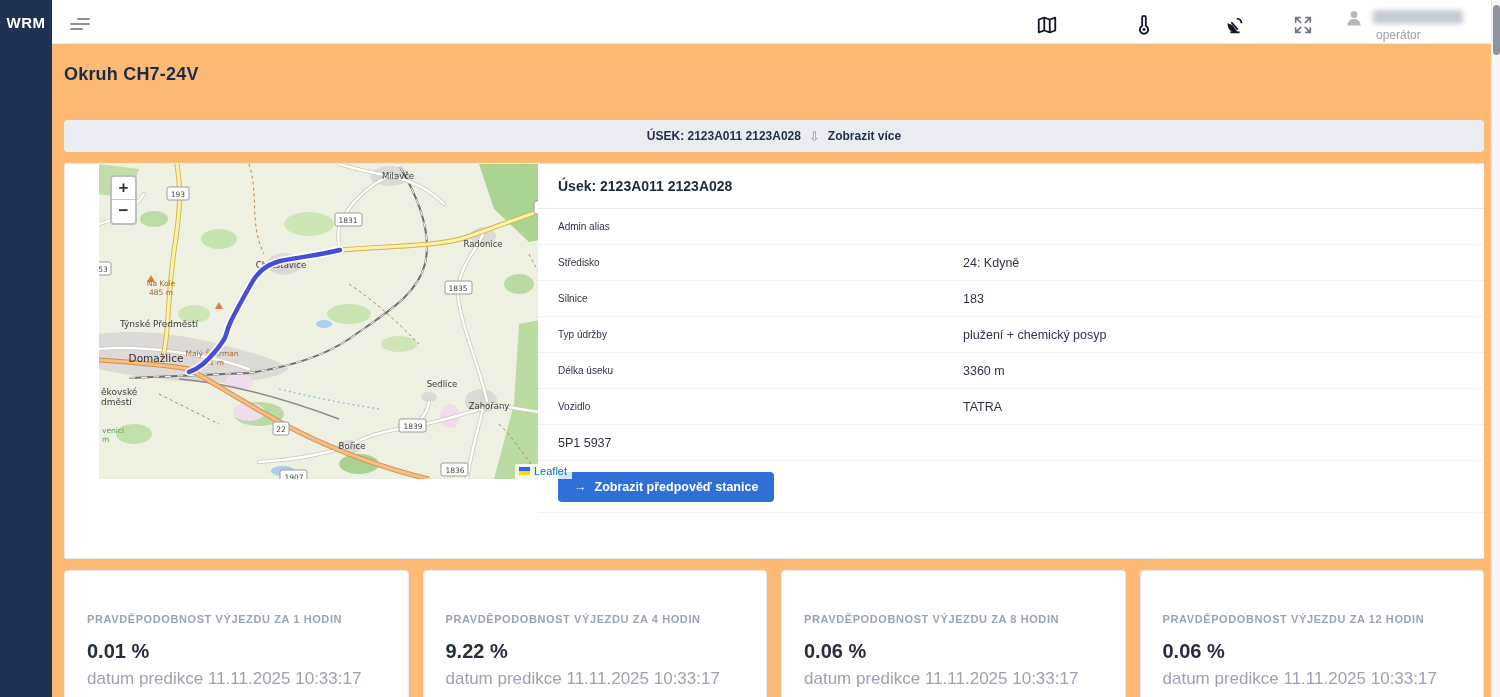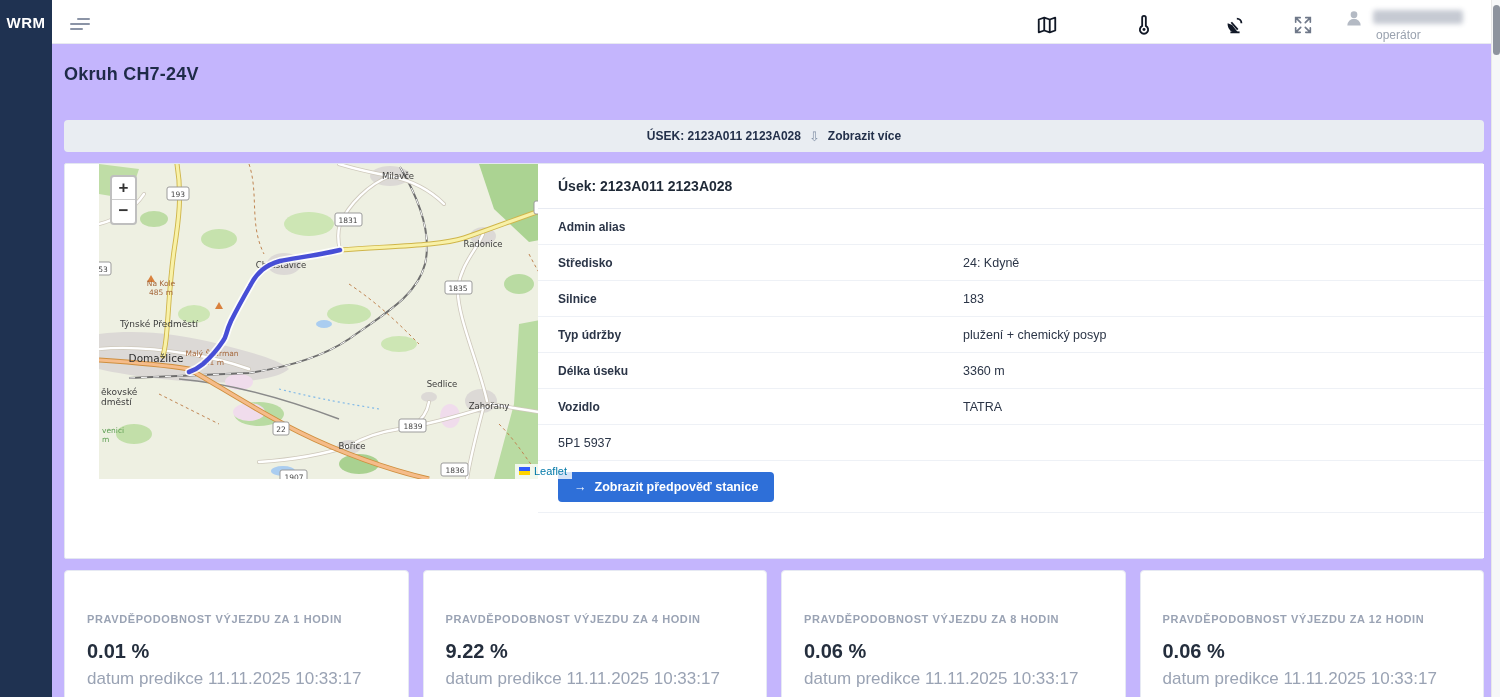--- a/index.html
+++ b/index.html
@@ -1,18 +1,18 @@
 <!DOCTYPE html>
 <html><head>
 <meta charset="utf-8">
 <style>
   * { margin:0; padding:0; box-sizing:border-box; }
   html,body { width:1500px; height:697px; overflow:hidden; background:#fff;
               font-family:"Liberation Sans", sans-serif; }
-  #app { position:relative; width:1500px; height:697px; background:#c4b5fd; overflow:hidden;padding-left:48px; }
+  #app { position:relative; width:1500px; height:697px; background:#fdba74; overflow:hidden;padding-left:48px; }
 
   
   .sidebar { position:absolute; left:0; top:0; width:52px; height:697px; background:#1f3251; }
   .logo { position:absolute; top:14px; left:0; width:52px; text-align:center;
           color:#fff; font-weight:700; font-size:15px; letter-spacing:.5px; }
 
   
   .topbar { position:absolute; left:52px; top:0; width:1448px; height:44px;
             background:#fff; border-bottom:1px solid #e8eaf0; }
   .hamburger { position:absolute; left:18px; top:18px; width:22px; height:14px; cursor:pointer; }
@@ -72,21 +72,21 @@
   svg.basemap text.green { fill:#5d9e52; font-size:7.5px; }
   svg.basemap text.shield { font-size:7.5px; fill:#454545; }
 
   
   .detail { position:absolute; left:473px; top:0; width:946px; height:394px; background:#fff; }
   .detail-title { height:45px; display:flex; align-items:center; padding:0 20px;
                   font-size:14px; font-weight:700; color:#1f2937;
                   border-bottom:1px solid #e8ebf2; }
   .drow { height:36px; display:flex; align-items:center; padding:0 20px;
           border-bottom:1px solid #eef1f6; }
-  .dlabel { flex:0 0 405px; font-size:12px; font-weight:700; color:#2b3547; }
+  .dlabel { flex:0 0 405px; font-size:10px; font-weight:400; color:#2b3547; }
   .dvalue { font-size:12.5px; color:#2b3547; }
   .drow-station { height:52px; display:flex; align-items:center; padding:0 20px;
                   border-bottom:1px solid #eef1f6; }
   .station-btn { margin-left:0; display:inline-flex; align-items:center; gap:8px;
                  background:#2e6fd8; color:#fff; border:none; border-radius:4px;
                  height:30px; padding:0 16px; font-size:12.5px; font-weight:700;
                  font-family:inherit; cursor:pointer; }
 
   
   .cards { position:absolute; left:64px; top:570px; width:1420px; display:grid;

